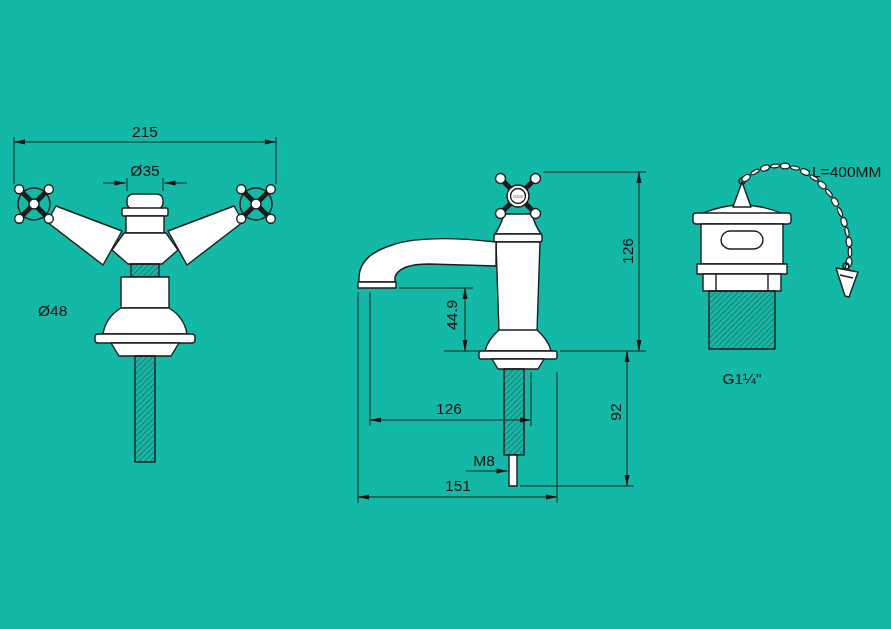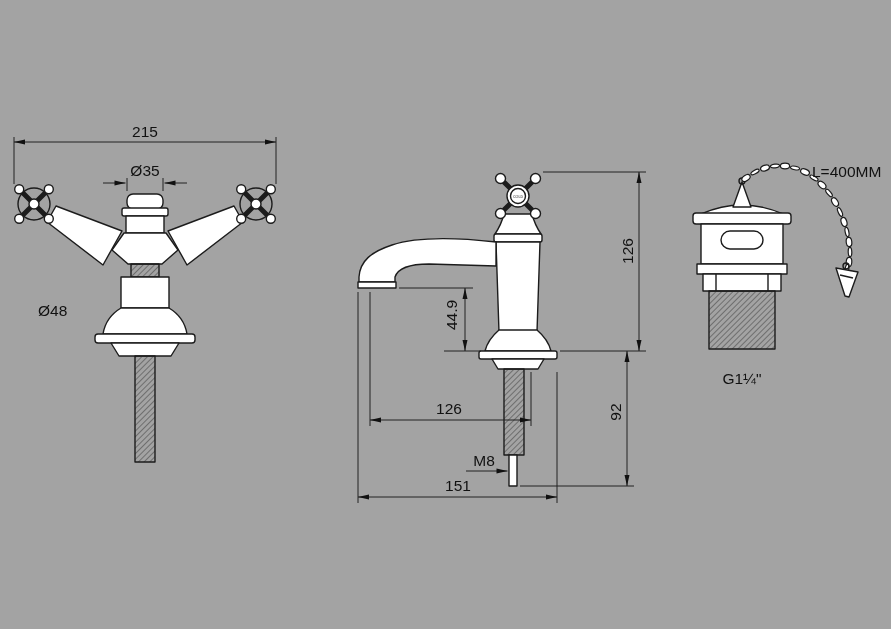--- a/index.html
+++ b/index.html
@@ -1,16 +1,16 @@
 <!DOCTYPE html>
 <html><head>
 <meta charset="utf-8">
 <style>
   html,body{margin:0;padding:0;background:#ffffff;}
-  .sheet{position:relative;width:891px;height:629px;background:#a3a3a3;overflow:hidden;}
+  .sheet{position:relative;width:891px;height:629px;background:#14b8a6;overflow:hidden;}
   svg{position:absolute;left:0;top:0;}
   .o{fill:#fff;stroke:#1c1c1c;stroke-width:1.4;stroke-linejoin:round;}
   .so{fill:none;stroke:#1c1c1c;stroke-width:1.4;stroke-linejoin:round;}
   .ho{stroke:#1c1c1c;stroke-width:1.4;stroke-linejoin:round;}
   .arm{stroke:#1c1c1c;stroke-width:5;stroke-linecap:round;fill:none;}
   .cl{fill:#fff;stroke:#1c1c1c;stroke-width:1.2;}
   .dl{stroke:#222;stroke-width:1;fill:none;}
   .dt{font-family:"Liberation Sans",sans-serif;font-size:15.5px;fill:#111;}
   .tiny{font-family:"Liberation Sans",sans-serif;font-size:3.6px;fill:#111;}
 </style>

